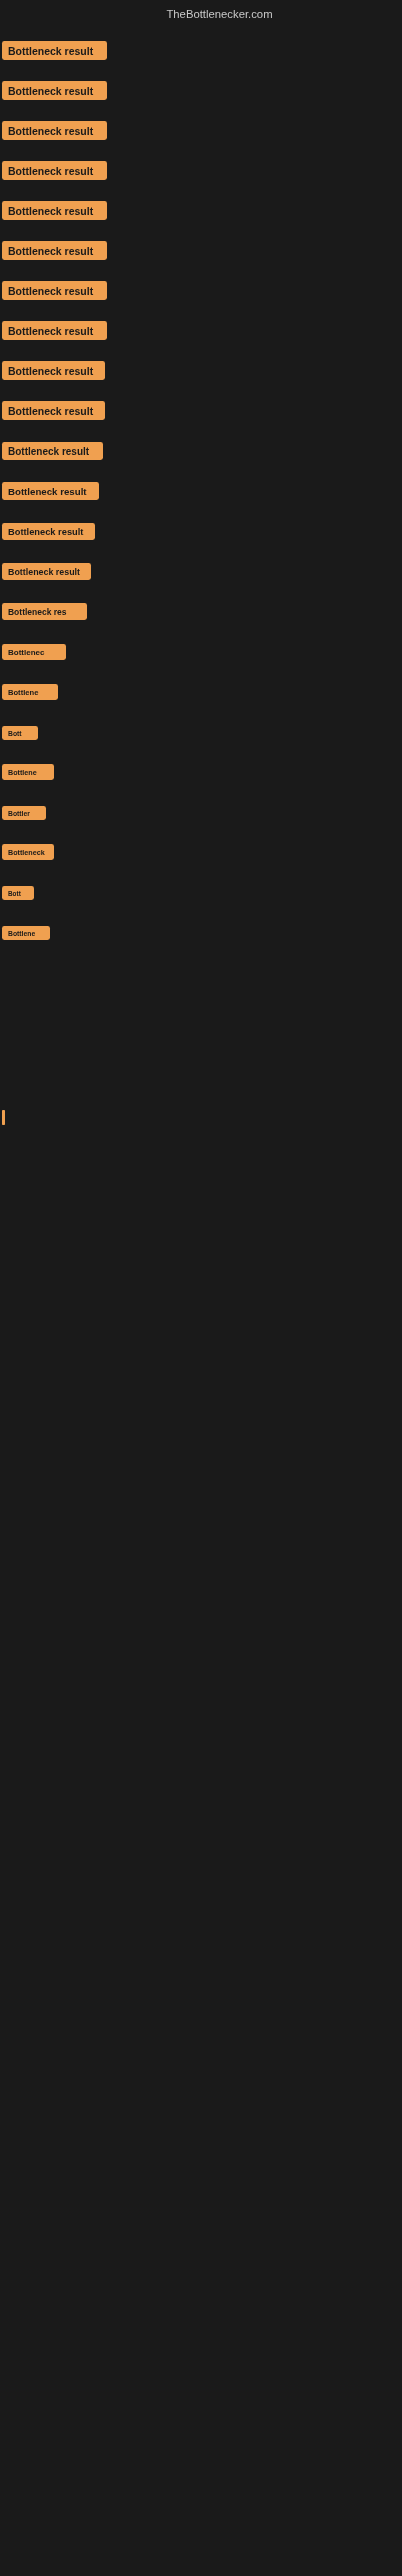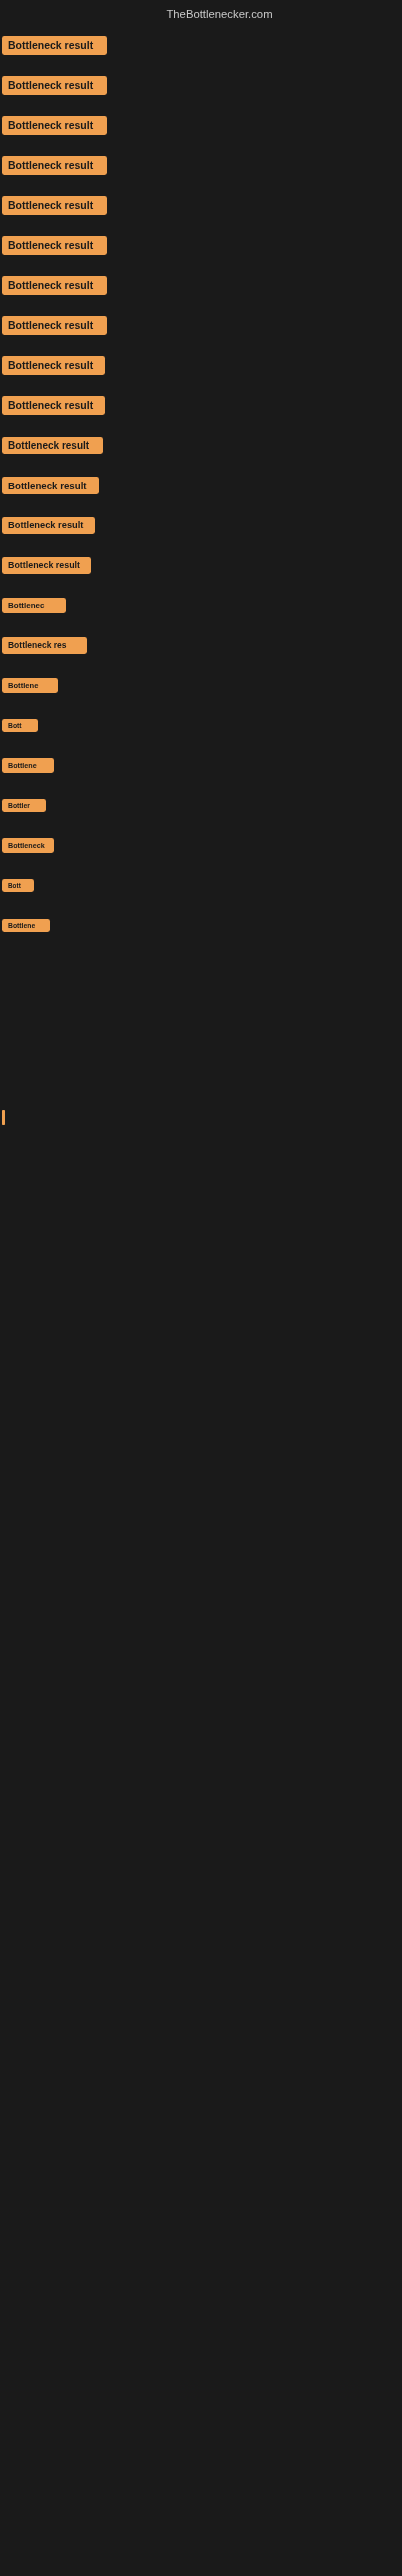--- a/index.html
+++ b/index.html
@@ -39,21 +39,21 @@
       font-weight: bold;
       border-radius: 2.4px;
       width: fit-content;
       white-space: nowrap;
     }
 
     .row {
       padding: 4.8px 0;
       min-height: 40px;
       display: flex;
-      align-items: center;
+      align-items: flex-end;
       padding-top: 6.4px;
     }
 
     
     .row-1  .bottleneck-item { width: 105px; font-size: 10.5px; }
     .row-2  .bottleneck-item { width: 105px; font-size: 10.5px; }
     .row-3  .bottleneck-item { width: 105px; font-size: 10.5px; }
     .row-4  .bottleneck-item { width: 105px; font-size: 10.5px; }
     .row-5  .bottleneck-item { width: 105px; font-size: 10.5px; }
     .row-6  .bottleneck-item { width: 105px; font-size: 10.5px; }
@@ -143,25 +143,25 @@
     </div>
     <div class="row row-12">
       <span class="bottleneck-item">Bottleneck result</span>
     </div>
     <div class="row row-13">
       <span class="bottleneck-item">Bottleneck result</span>
     </div>
     <div class="row row-14">
       <span class="bottleneck-item">Bottleneck result</span>
     </div>
+    <div class="row row-15">
+      <span class="bottleneck-item">Bottleneck res</span>
+    </div>
     <div class="row row-16">
       <span class="bottleneck-item">Bottlenec</span>
-    </div>
-    <div class="row row-15">
-      <span class="bottleneck-item">Bottleneck res</span>
     </div>
     <div class="row row-18">
       <span class="bottleneck-item">Bottlene</span>
     </div>
     <div class="row row-19">
       <span class="bottleneck-item">Bott</span>
     </div>
     <div class="row row-20">
       <span class="bottleneck-item">Bottlene</span>
     </div>

